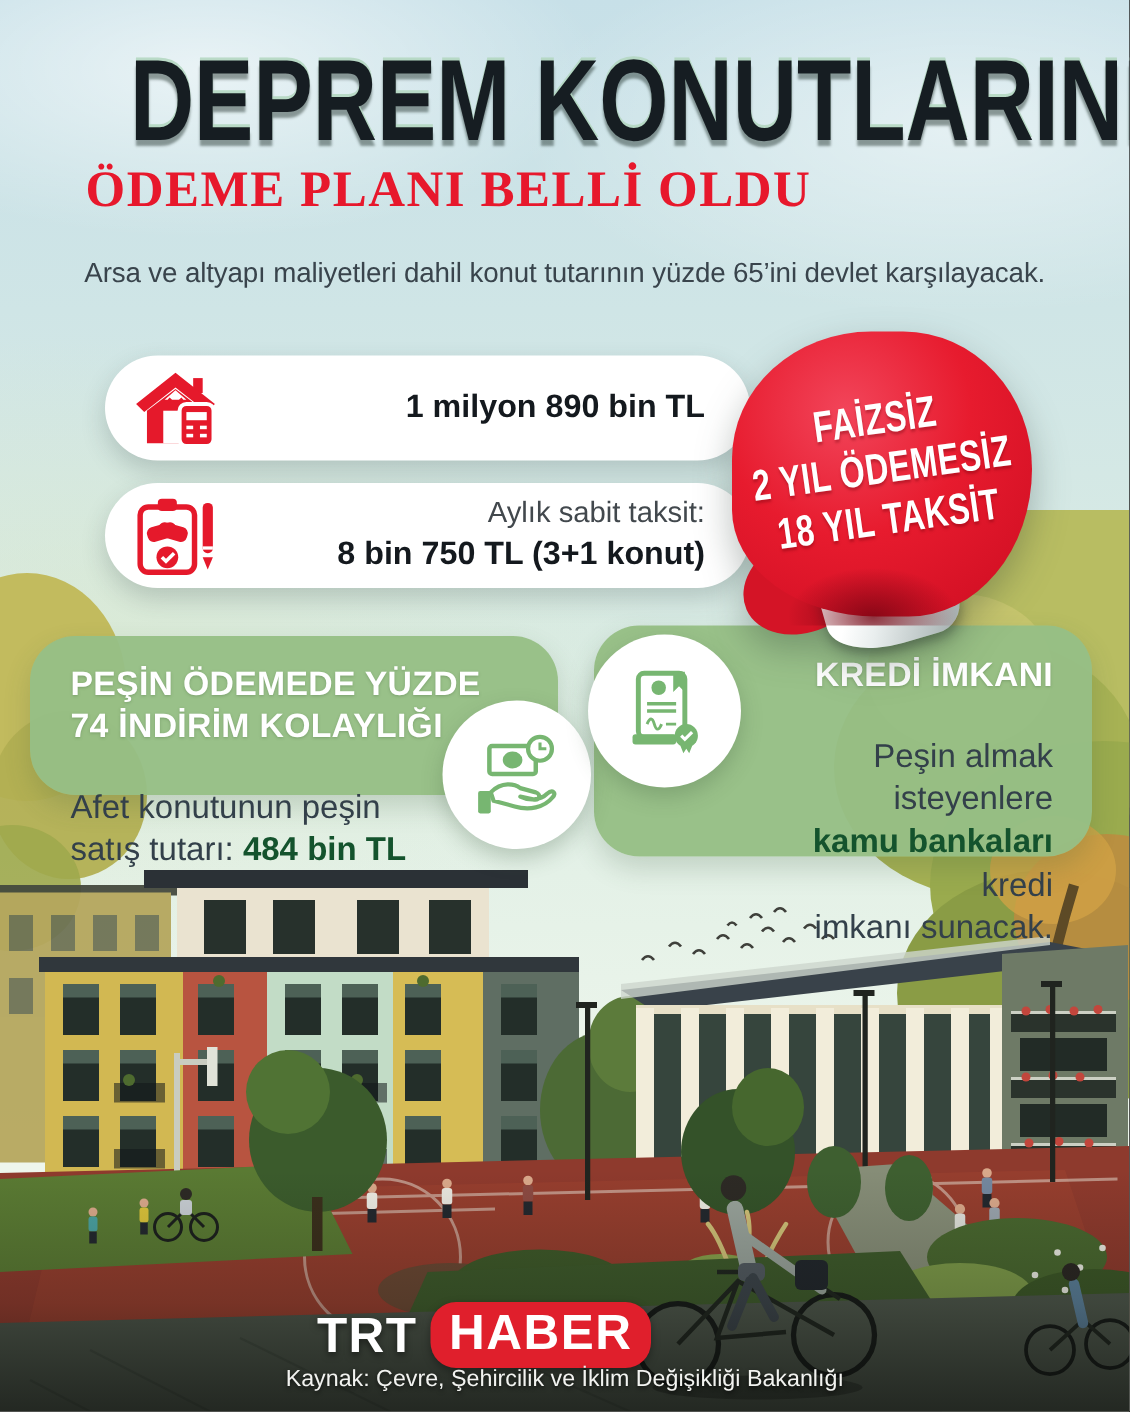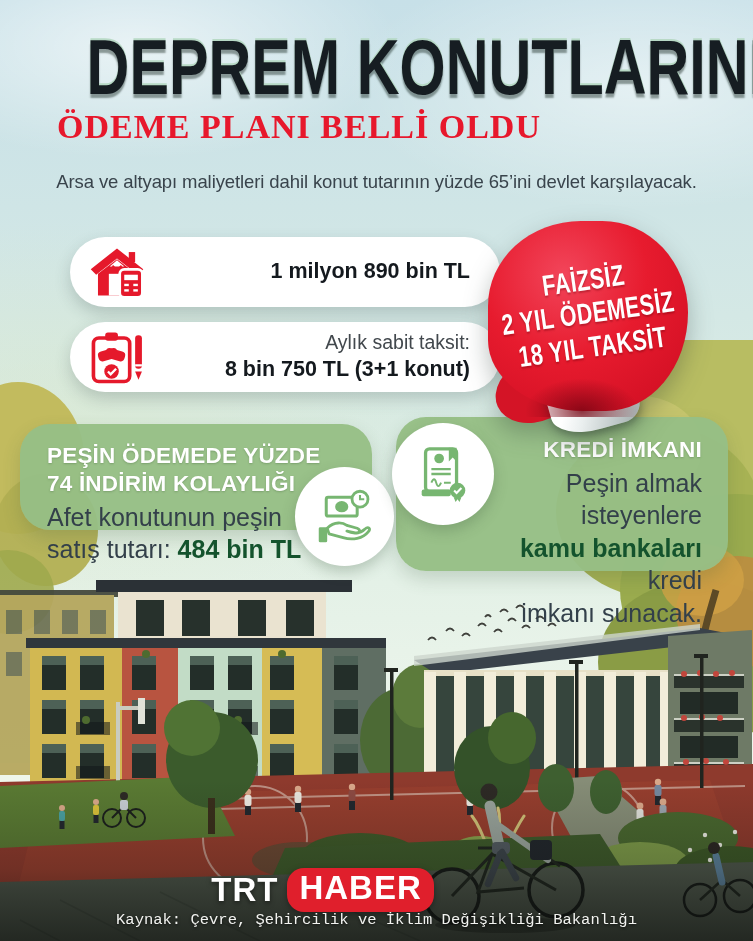--- a/index.html
+++ b/index.html
@@ -58,38 +58,38 @@
               font-weight:900;text-align:center;transform:rotate(-8deg) scaleX(.74);}
   .badge .l{font-size:29px;line-height:1.08;letter-spacing:.5px;white-space:nowrap;
             text-shadow:0 2px 2px rgba(110,0,12,.35);}
   
   .gcard{position:absolute;background:rgba(150,190,133,.96);border-radius:30px;z-index:2;
          box-shadow:0 8px 18px rgba(60,90,60,.2);box-sizing:border-box;}
   .gcard.left{left:20px;top:424px;width:352px;height:106px;padding:18px 24px 0 27px;}
   .gcard.right{left:396px;top:417px;width:332px;height:154px;padding:19px 26px 0 112px;text-align:right;}
   .gtitle{font-size:22.5px;font-weight:800;color:#fff;line-height:1.24;letter-spacing:.2px;
           text-shadow:0 1px 2px rgba(70,100,60,.35);}
-  .gbody{margin-top:3px;font-size:25px;color:#33404a;line-height:1.3;}
+  .gbody{margin-top:26px;font-size:22px;color:#33404a;line-height:1.3;}
   .gbody b{color:#14532d;font-weight:800;}
   .gcircle{position:absolute;background:#fff;border-radius:50%;z-index:3;
            box-shadow:0 6px 14px rgba(60,90,60,.28);
            display:flex;align-items:center;justify-content:center;}
   .gcircle.cash{left:295px;top:467px;width:99px;height:99px;}
   .gcircle.cert{left:392px;top:423px;width:102px;height:102px;}
   
   .photo{position:absolute;left:0;top:340px;width:753px;height:601px;z-index:0;}
   
   .logo{position:absolute;top:868px;left:0;width:645px;display:flex;justify-content:center;
         align-items:center;gap:9px;z-index:4;}
   .logo .trt{font-size:33px;font-weight:900;color:#fff;letter-spacing:1px;
              text-shadow:0 2px 5px rgba(0,0,0,.5);}
   .logo .haber{background:#e01f2c;color:#fff;font-size:33px;font-weight:900;letter-spacing:1px;
                padding:1px 12px 5px;border-radius:17px;box-shadow:0 2px 6px rgba(0,0,0,.35);}
   .source{position:absolute;top:911px;left:0;width:753px;text-align:center;color:#f2f3f0;
-          font-size:15.5px;font-weight:500;z-index:4;text-shadow:0 1px 3px rgba(0,0,0,.65);font-family:Liberation Mono, monospace;}
+          font-size:15.5px;font-weight:500;z-index:4;text-shadow:0 1px 3px rgba(0,0,0,.65);}
 </style>
 </head>
 <body>
 
 <div class="stage">
 
   <svg class="photo" viewBox="0 0 753 601" aria-hidden="true">
     <defs>
       <linearGradient id="fadeGrad" x1="0" y1="0" x2="0" y2="1">
         <stop offset="0" stop-color="#0a0c0a" stop-opacity="0"></stop>

